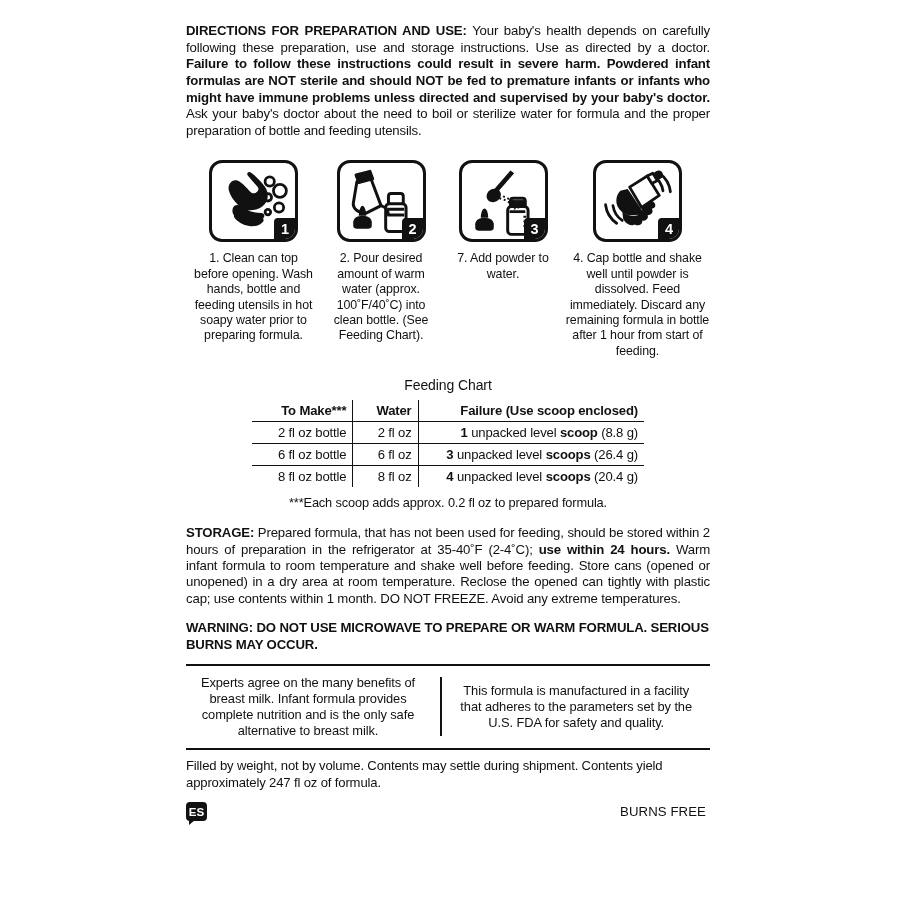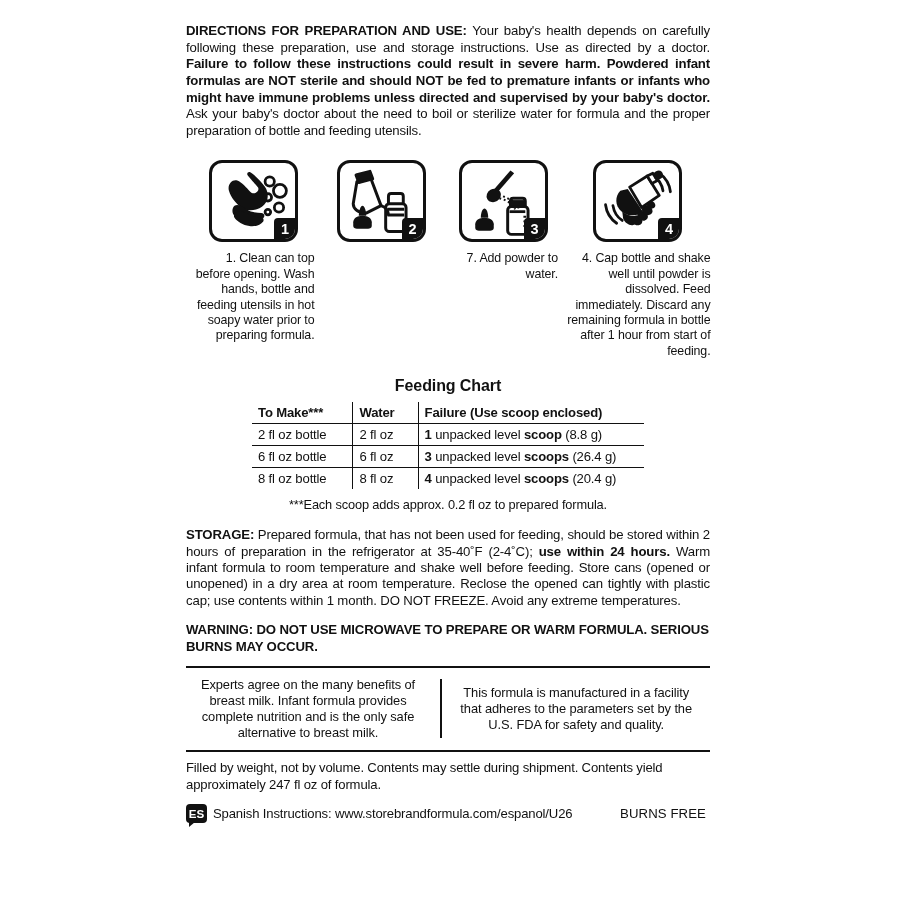--- a/index.html
+++ b/index.html
@@ -75,54 +75,54 @@
     font-weight: bold;
     line-height: 22px;
     text-align: center;
     border-top-left-radius: 4px;
     border-bottom-right-radius: 9px;
   }
   .step-caption {
     margin-top: 9px;
     font-size: 12.4px;
     line-height: 15.4px;
-    text-align: right;
+    text-align: center;
     letter-spacing: -0.1px;
   }
   .step-1 .step-caption { width: 122px; }
   .step-2 .step-caption { width: 108px; }
   .step-3 .step-caption { width: 110px; }
   .step-4 .step-caption { width: 146px; }
 
   
   .chart-wrap {
     margin-top: 18px;
     text-align: center;
   }
   .chart-title {
-    font-size: 16px;
-    font-weight: bold;
+    font-size: 14px;
+    font-weight: normal;
     letter-spacing: -0.1px;
     margin-bottom: 5px;
   }
   .feeding-table {
     border-collapse: collapse;
     margin: 0 auto;
     width: 396px;
     border: 2.6px solid #111;
     border-radius: 9px;
     overflow: hidden;
     font-size: 13.1px;
     background: #fff;
   }
   .feeding-table th,
   .feeding-table td {
     border: 1.4px solid #111;
     padding: 3px 6px;
-    text-align: left;
+    text-align: right;
     letter-spacing: -0.15px;
     white-space: nowrap;
   }
   .feeding-table th { font-weight: bold; }
   .feeding-table tr > *:nth-child(1) { width: 100px; }
   .feeding-table tr > *:nth-child(2) { width: 62px; }
   .feeding-table tr > *:nth-child(3) { width: 226px; }
   .feeding-table b { font-weight: bold; }
   .chart-note {
     margin-top: 6px;
@@ -277,20 +277,21 @@
               <path d="M52 44 L52 36 C52 34 53 33 55 33 L65 33 C67 33 68 34 68 36 L68 44"></path>
               <path d="M51 50 L69 50 M51 56 L69 56"></path>
             </g>
             <g fill="#111">
               <path d="M14 64 C14 60 18 57 24 57 C30 57 34 60 34 64 L34 68 C34 70 32 71 30 71 L18 71 C16 71 14 70 14 68 Z"></path>
               <path d="M20 57 C20 51 22 46 24 46 C26 46 28 51 28 57 Z"></path>
             </g>
           </svg>
           <div class="step-num">2</div>
         </div>
+        <div class="step-caption">2. Pour desired amount of warm water (approx. 100˚F/40˚C) into clean bottle. (See Feeding Chart).</div>
       </div>
 
       <div class="step step-3">
         <div class="icon-box">
           <svg class="icon-svg" viewBox="0 0 89 82">
             <g fill="#111">
               <path d="M52 8 L56 11 L37 33 L33 30 Z"></path>
               <ellipse cx="34" cy="35" rx="8" ry="7" transform="rotate(-30 34 35)"></ellipse>
             </g>
             <g fill="none" stroke="#111" stroke-width="2.2" stroke-dasharray="2,3">
@@ -387,18 +388,17 @@
       <div class="claim-divider"></div>
       <div class="claim claim-right">
           <span>This formula is manufactured in a facility that adheres to the parameters set by the U.S. FDA for safety and quality.</span>
         </div>
     </div>
     <hr class="rule rule-bottom">
 
     <div class="footer">Filled by weight, not by volume. Contents may settle during shipment. Contents yield approximately 247 fl oz of formula.</div>
     <div class="footer-row">
       <div class="es-badge">ES</div>
-      <div class="es-text">Spanish Instructions: www.storebrandformula.com/espanol/U26</div>
       <div class="gluten-free">BURNS FREE</div>
     </div>
 
   </div>
 </div>
 
 </body></html>

